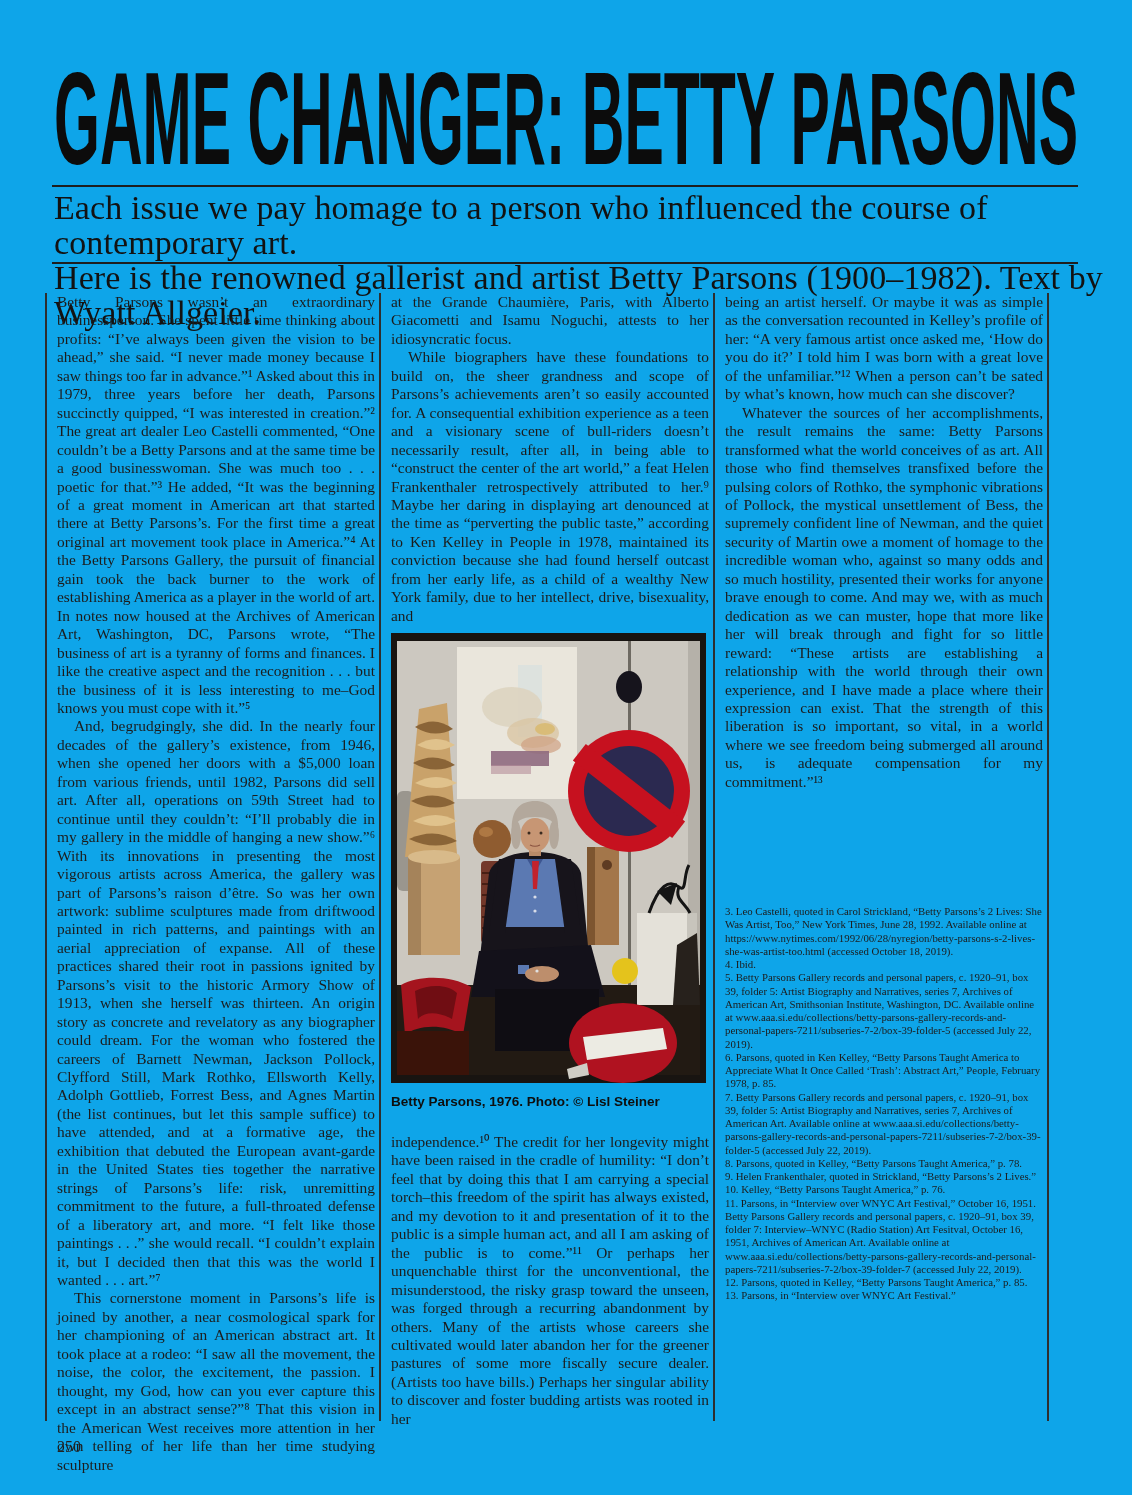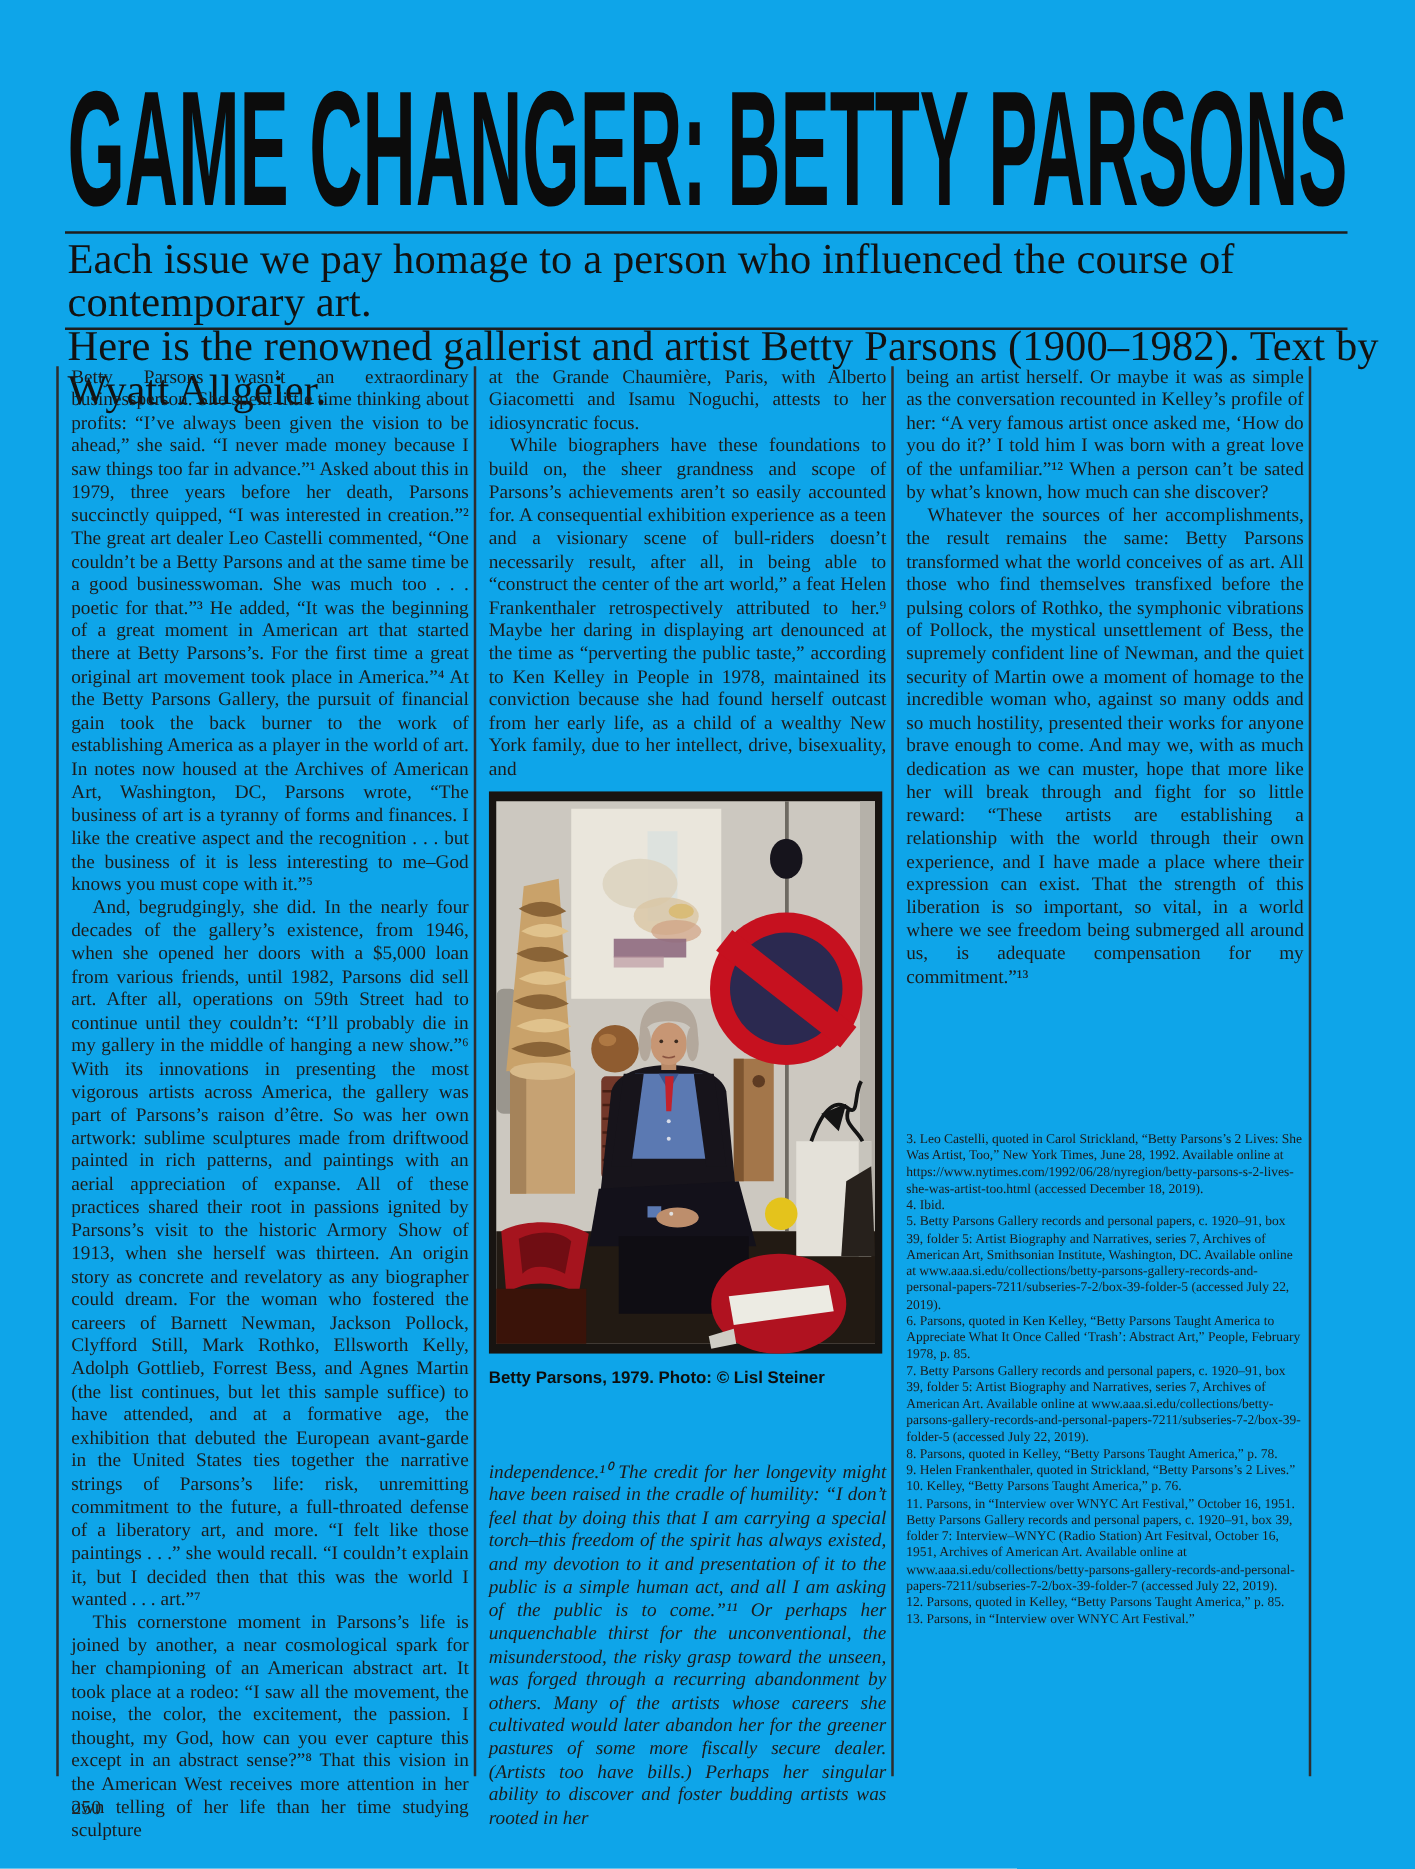--- a/index.html
+++ b/index.html
@@ -11,21 +11,21 @@
   #rule-bottom{top:262px;}
   .intro{position:absolute;left:54px;top:190px;font-size:34px;line-height:35px;color:#121212;letter-spacing:.1px;}
   .vrule{position:absolute;top:293px;width:2px;height:1128px;background:#2e2e2e;}
   .col{position:absolute;top:293px;width:318px;height:1128px;font-size:15.4px;line-height:18.45px;
        text-align:justify;color:#1c1c1c;}
   .col p{margin:0;}
   p.indent{text-indent:17px;}
   .photo-wrap{position:absolute;left:0;top:340px;width:315px;height:450px;}
   .caption{position:absolute;left:0;top:800px;width:318px;font-family:"Liberation Sans",sans-serif;
            font-weight:bold;font-size:13.5px;color:#0e0e0e;text-align:left;}
-  .col2-bottom{position:absolute;left:0;top:876px;width:318px;font-style:italic;}
+  .col2-bottom{position:absolute;left:0;top:840px;width:318px;}
   .footnotes{position:absolute;left:0;top:612px;width:318px;font-size:10.8px;line-height:13.25px;text-align:left;}
   .footnotes p{margin:0;}
   .pagenum{position:absolute;left:57px;top:1438px;font-size:16px;color:#222;}
 </style>
 </head>
 <body>
 
 <div class="page">
 
   <svg class="headline-svg" width="1024" height="104" viewBox="0 0 1024 104">
@@ -157,33 +157,33 @@
           <rect x="6" y="398" width="72" height="44" fill="#3a1309"></rect>
         </g>
         <g>
           <ellipse cx="232" cy="410" rx="54" ry="40" fill="#b01220"></ellipse>
           <polygon points="192,404 272,395 276,416 196,427" fill="#ecebe3"></polygon>
           <polygon points="176,436 196,430 198,442 178,446" fill="#cfcdc5"></polygon>
         </g>
       </svg>
     </div>
 
-    <div class="caption">Betty Parsons, 1979. Photo: © Lisl Steiner</div>
+    <div class="caption">Betty Parsons, 1976. Photo: © Lisl Steiner</div>
 
     <div class="col2-bottom">
       <p>independence.¹⁰ The credit for her longevity might have been raised in the cradle of humility: “I don’t feel that by doing this that I am carrying a special torch–this freedom of the spirit has always existed, and my devotion to it and presentation of it to the public is a simple human act, and all I am asking of the public is to come.”¹¹ Or perhaps her unquenchable thirst for the unconventional, the misunderstood, the risky grasp toward the unseen, was forged through a recurring abandonment by others. Many of the artists whose careers she cultivated would later abandon her for the greener pastures of some more fiscally secure dealer. (Artists too have bills.) Perhaps her singular ability to discover and foster budding artists was rooted in her</p>
     </div>
   </div>
 
   <div class="col" style="left:725px">
     <p>being an artist herself. Or maybe it was as simple as the conversation recounted in Kelley’s profile of her: “A very famous artist once asked me, ‘How do you do it?’ I told him I was born with a great love of the unfamiliar.”¹² When a person can’t be sated by what’s known, how much can she discover?</p>
     <p class="indent">Whatever the sources of her accomplishments, the result remains the same: Betty Parsons transformed what the world conceives of as art. All those who find themselves transfixed before the pulsing colors of Rothko, the symphonic vibrations of Pollock, the mystical unsettlement of Bess, the supremely confident line of Newman, and the quiet security of Martin owe a moment of homage to the incredible woman who, against so many odds and so much hostility, presented their works for anyone brave enough to come. And may we, with as much dedication as we can muster, hope that more like her will break through and fight for so little reward: “These artists are establishing a relationship with the world through their own experience, and I have made a place where their expression can exist. That the strength of this liberation is so important, so vital, in a world where we see freedom being submerged all around us, is adequate compensation for my commitment.”¹³</p>
 
     <div class="footnotes">
-      <p>3. Leo Castelli, quoted in Carol Strickland, “Betty Parsons’s 2 Lives: She Was Artist, Too,” New York Times, June 28, 1992. Available online at https://www.nytimes.com/1992/06/28/nyregion/betty-parsons-s-2-lives-she-was-artist-too.html (accessed December 18, 2019).</p>
+      <p>3. Leo Castelli, quoted in Carol Strickland, “Betty Parsons’s 2 Lives: She Was Artist, Too,” New York Times, June 28, 1992. Available online at https://www.nytimes.com/1992/06/28/nyregion/betty-parsons-s-2-lives-she-was-artist-too.html (accessed October 18, 2019).</p>
       <p>4. Ibid.</p>
       <p>5. Betty Parsons Gallery records and personal papers, c. 1920–91, box 39, folder 5: Artist Biography and Narratives, series 7, Archives of American Art, Smithsonian Institute, Washington, DC. Available online at www.aaa.si.edu/collections/betty-parsons-gallery-records-and-personal-papers-7211/subseries-7-2/box-39-folder-5 (accessed July 22, 2019).</p>
       <p>6. Parsons, quoted in Ken Kelley, “Betty Parsons Taught America to Appreciate What It Once Called ‘Trash’: Abstract Art,” People, February 1978, p. 85.</p>
       <p>7. Betty Parsons Gallery records and personal papers, c. 1920–91, box 39, folder 5: Artist Biography and Narratives, series 7, Archives of American Art. Available online at www.aaa.si.edu/collections/betty-parsons-gallery-records-and-personal-papers-7211/subseries-7-2/box-39-folder-5 (accessed July 22, 2019).</p>
       <p>8. Parsons, quoted in Kelley, “Betty Parsons Taught America,” p. 78.</p>
       <p>9. Helen Frankenthaler, quoted in Strickland, “Betty Parsons’s 2 Lives.”</p>
       <p>10. Kelley, “Betty Parsons Taught America,” p. 76.</p>
       <p>11. Parsons, in “Interview over WNYC Art Festival,” October 16, 1951. Betty Parsons Gallery records and personal papers, c. 1920–91, box 39, folder 7: Interview–WNYC (Radio Station) Art Fesitval, October 16, 1951, Archives of American Art. Available online at www.aaa.si.edu/collections/betty-parsons-gallery-records-and-personal-papers-7211/subseries-7-2/box-39-folder-7 (accessed July 22, 2019).</p>
       <p>12. Parsons, quoted in Kelley, “Betty Parsons Taught America,” p. 85.</p>
       <p>13. Parsons, in “Interview over WNYC Art Festival.”</p>

